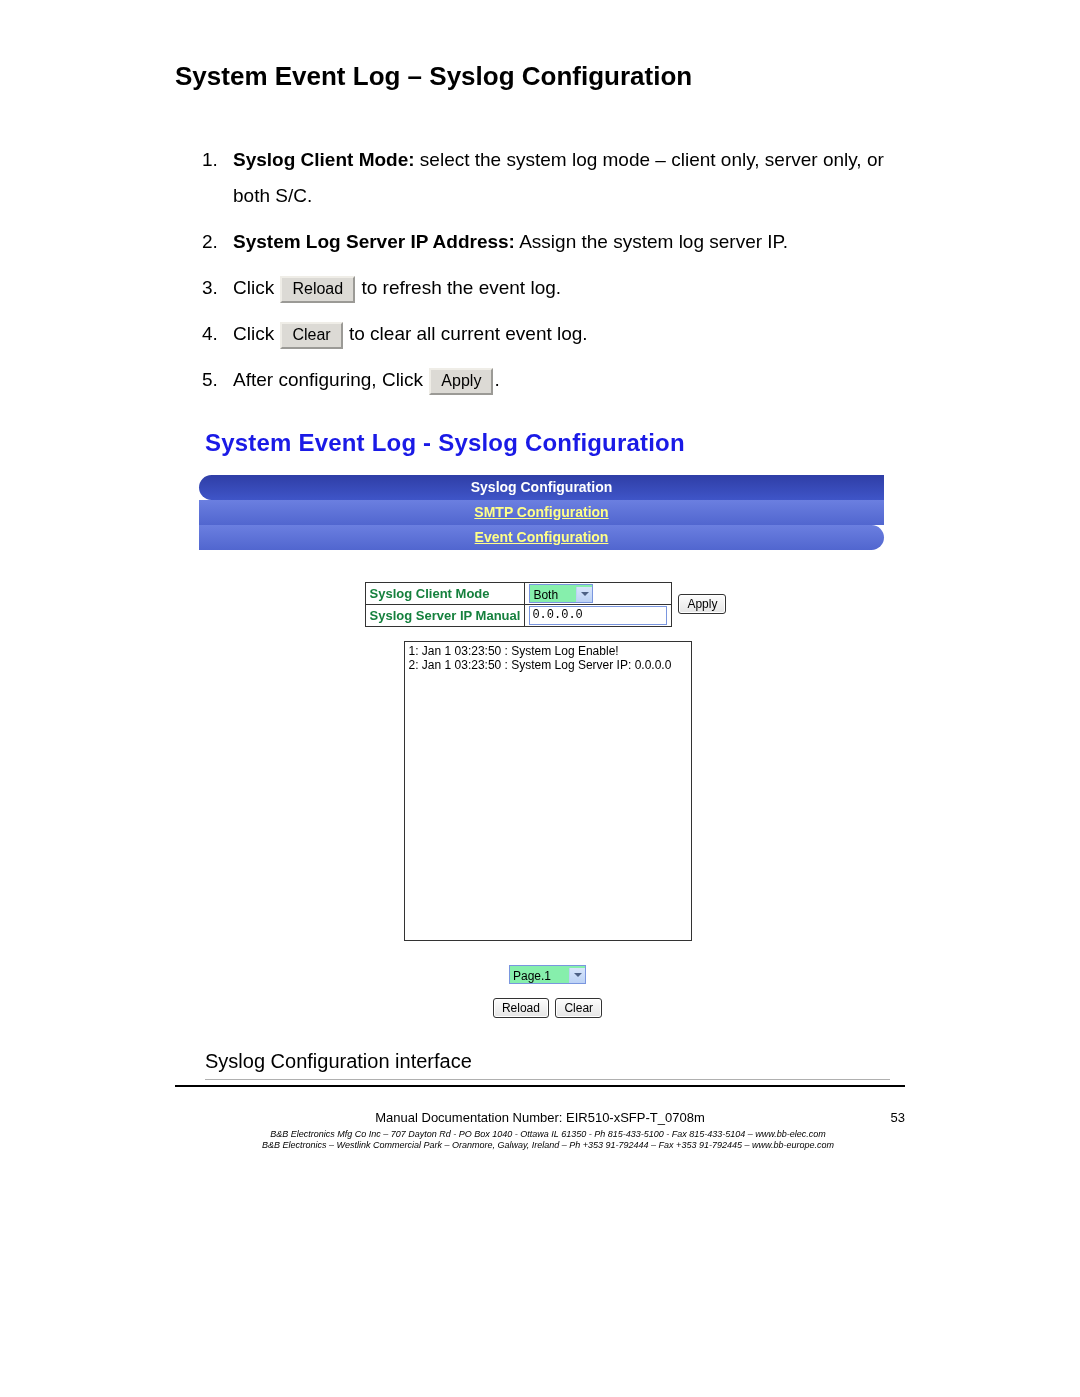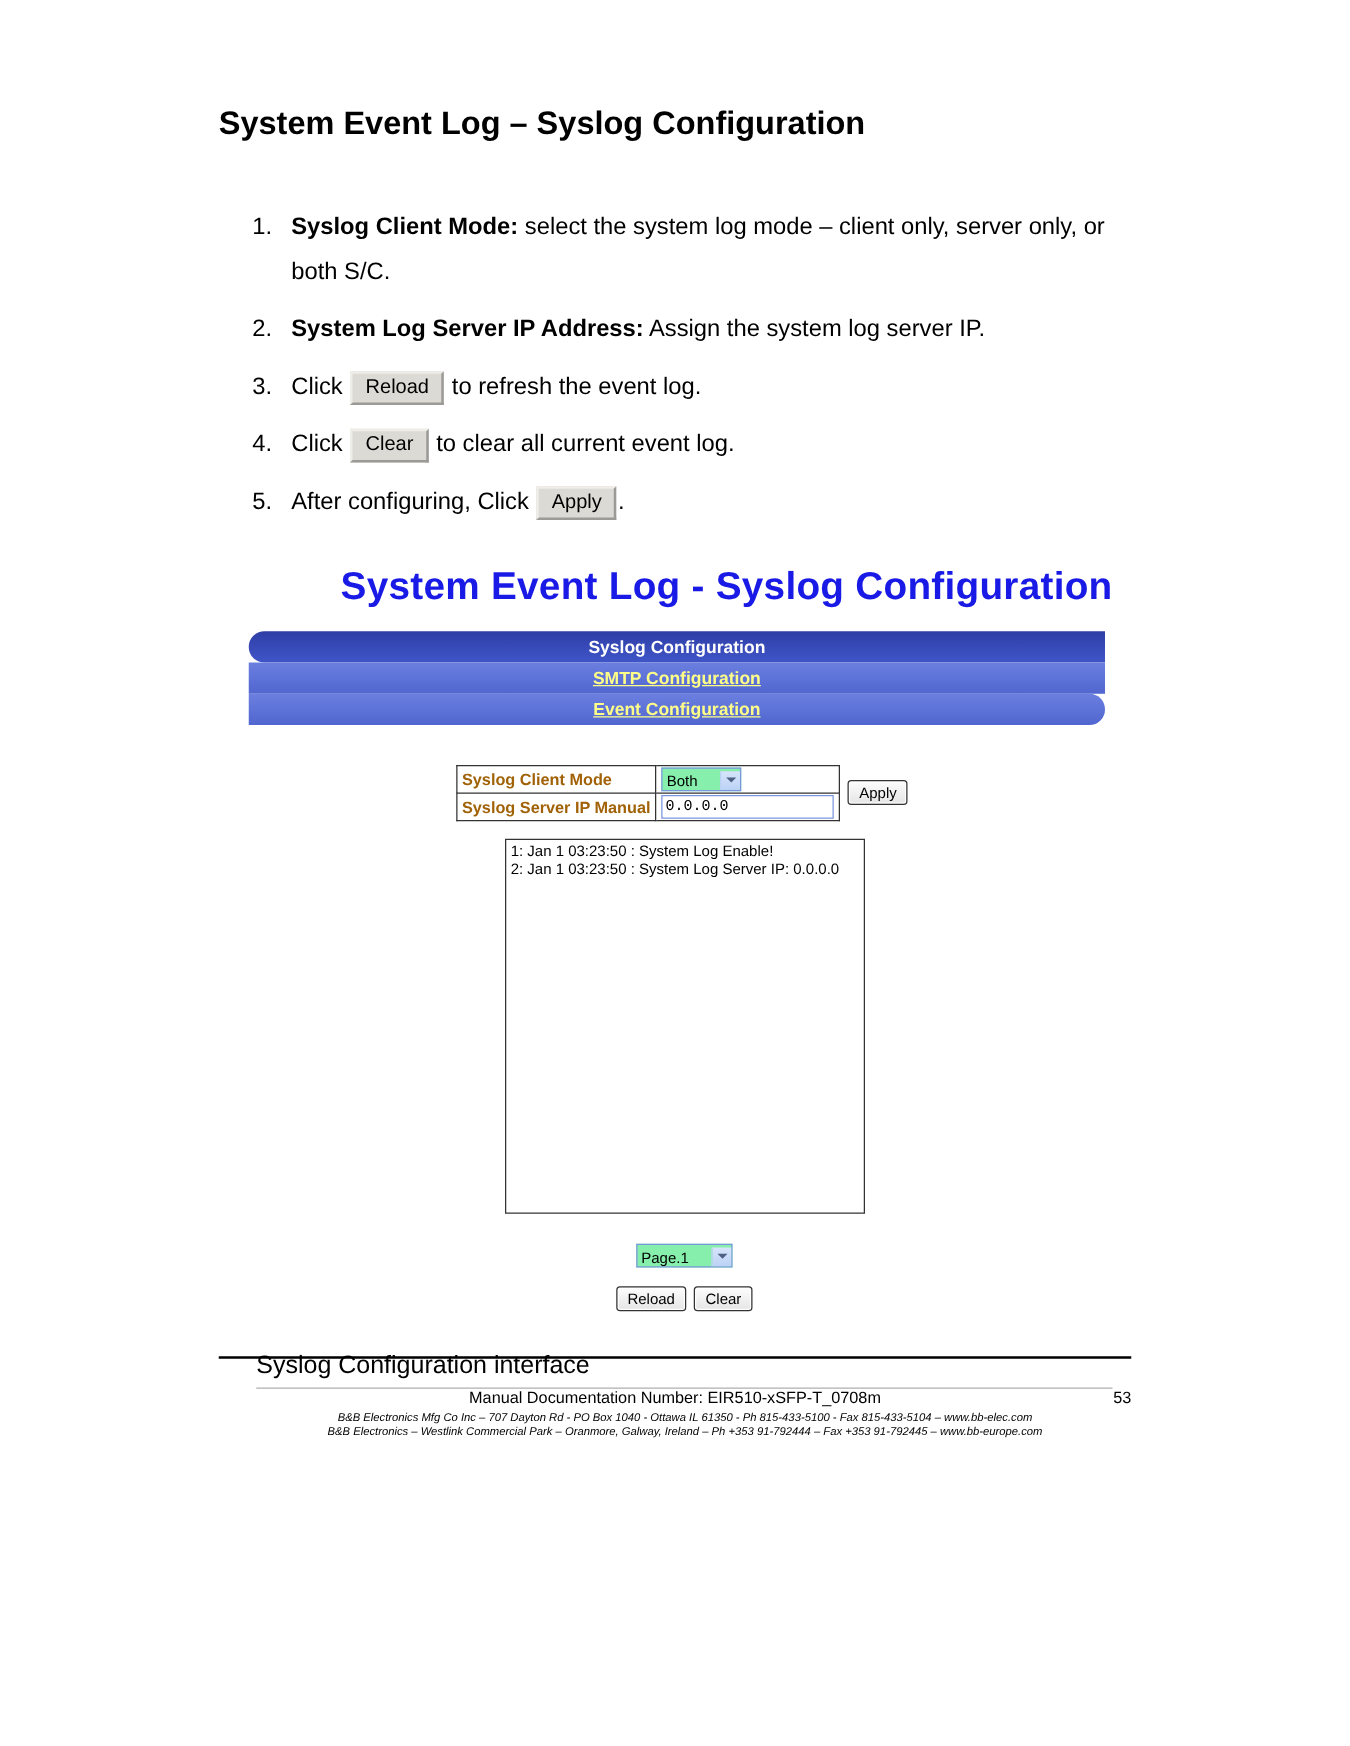--- a/index.html
+++ b/index.html
@@ -7,21 +7,21 @@
     padding: 0;
     background: #ffffff;
     font-family: Arial, Helvetica, sans-serif;
     color: #000;
   }
   .page {
     width: 1080px;
     height: 1249px;
     position: relative;
     box-sizing: border-box;
-    padding: 83px 160px 0 175px;
+    padding: 61px 160px 0 175px;
   }
   .section-title {
     font-size: 26px;
     font-weight: bold;
     margin: 0 0 50px 0;
   }
   ol.instructions {
     list-style: decimal;
     margin: 0 0 30px 30px;
     padding: 0;
@@ -45,26 +45,25 @@
     margin: 0 1px;
   }
 
   
   .shot {
     margin: 12px 30px 0 30px;
   }
   .shot-title {
     font-family: "Tahoma", "Arial Black", Arial, sans-serif;
     font-weight: bold;
-    font-size: 31px;
+    font-size: 24px;
     color: #1a1ae6;
     letter-spacing: 0.2px;
     margin: 0 0 18px 0;
     white-space: nowrap;
-    text-align: right;
   }
 
   .tabbar {
     display: flex;
     width: 100%;
     margin-left: -6px;
     flex-direction: column;
   }
   .tab {
     flex: 1;
@@ -95,21 +94,21 @@
     font-size: 13px;
   }
   table.form td {
     border: 1px solid #333;
     padding: 1px 4px;
     vertical-align: middle;
     white-space: nowrap;
   }
   table.form td.label {
     font-weight: bold;
-    color: #a16207;
+    color: #15803d;
     background: #fff;
     margin-left: 36px;
   }
   table.form td.field { background: #fff; }
   .select-ctl {
     display: inline-flex;
     align-items: flex-end;
     border: 1px solid #7a96df;
     font-size: 12px;
     background: #86efac;

